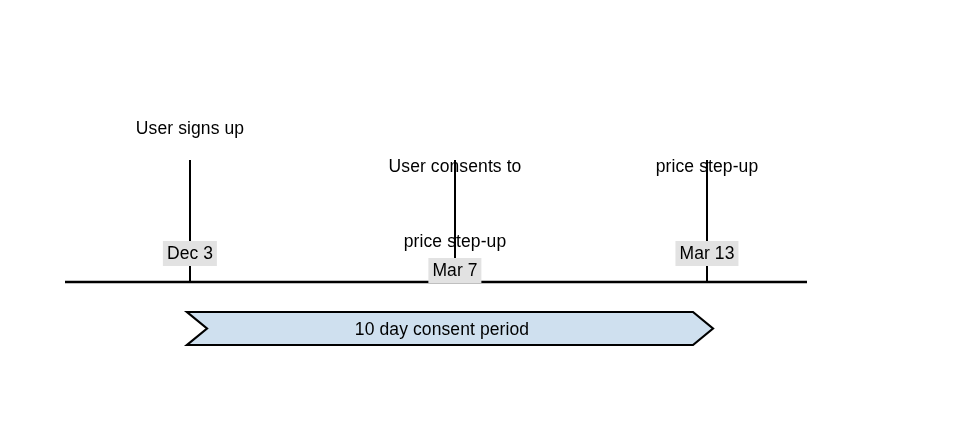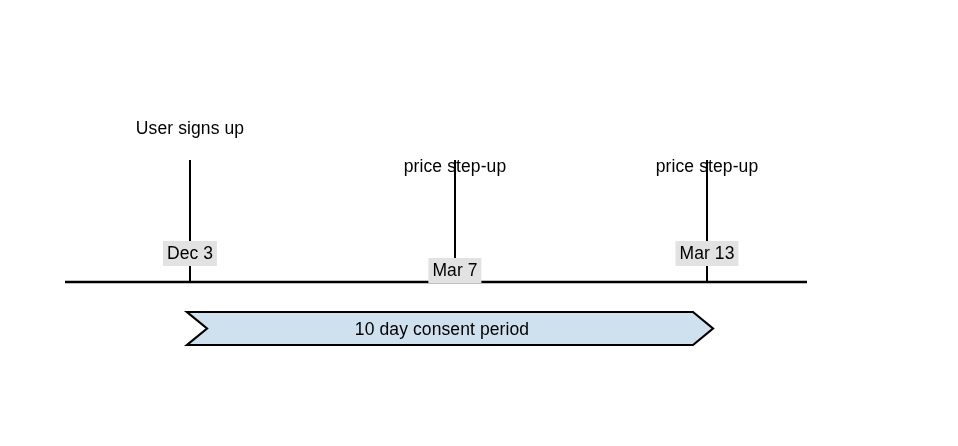--- a/index.html
+++ b/index.html
@@ -67,20 +67,21 @@
     <line class="tick-line" x1="190" y1="160" x2="190" y2="282" stroke="#000000" stroke-width="2"></line>
     <line class="tick-line" x1="455" y1="160" x2="455" y2="282" stroke="#000000" stroke-width="2"></line>
     <line class="tick-line" x1="707" y1="160" x2="707" y2="282" stroke="#000000" stroke-width="2"></line>
 
     <polygon id="period-banner-shape" points="187,312 693,312 713,328.5 693,345 187,345 207,328.5" fill="#cfe0ef" stroke="#000000" stroke-width="2.2" stroke-linejoin="miter"></polygon>
   </svg>
 
   <div class="event-label" style="left:190px; top:116px;">User signs up</div>
 
   <div class="event-label" style="left:455px; top:104px;">
+    <div>User consents to</div>
     <div>price step-up</div>
   </div>
 
   <div class="event-label" style="left:707px; top:104px;">
     <div>price step-up</div>
   </div>
 
   <div class="date-chip" style="left:190px; top:241px;">Dec 3</div>
   <div class="date-chip" style="left:455px; top:241px;margin-top:17px;">Mar 7</div>
   <div class="date-chip" style="left:707px; top:241px;">Mar 13</div>

